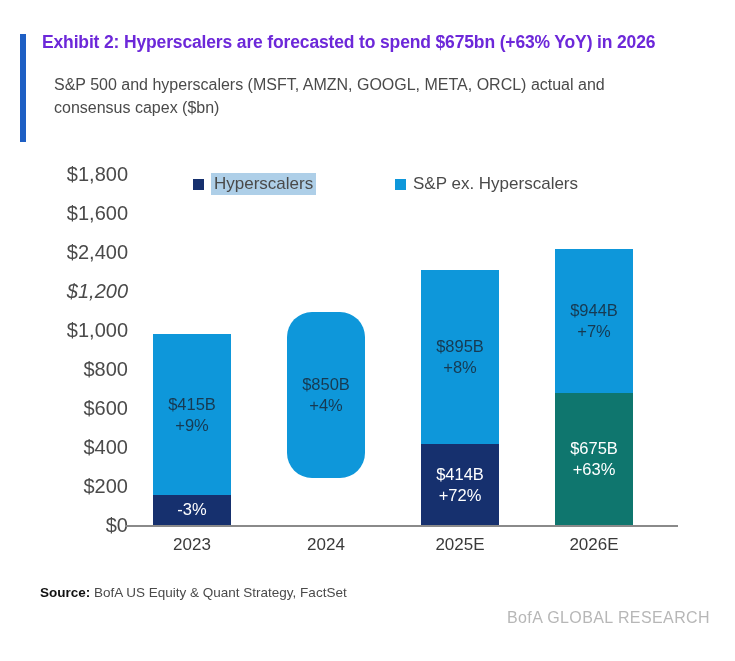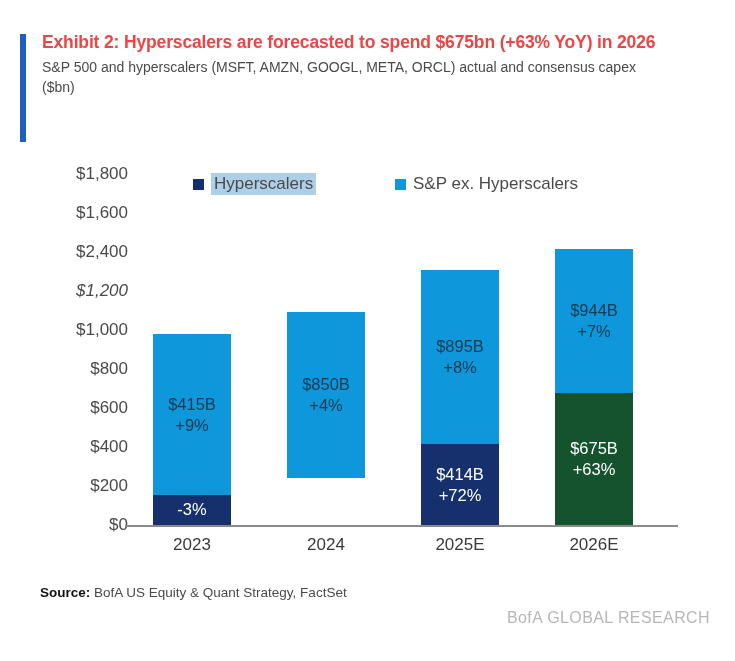--- a/index.html
+++ b/index.html
@@ -30,32 +30,32 @@
     width: 6px;
     height: 108px;
     background: #1E5FC4;
   }
   .header-text {
     margin-left: 22px;
   }
   .exhibit-title {
     font-size: 17.5px;
     font-weight: bold;
-    color: #ef4444;
+    color: #6d28d9;
     line-height: 1.38;
     letter-spacing: -0.15px;
-    margin: 0 0 4px 0;
+    margin: 0 0 20px 0;
     max-width: 640px;
   }
   .exhibit-subtitle {
-    font-size: 14px;
+    font-size: 16px;
     font-weight: normal;
     color: #4a4a4a;
     line-height: 1.42;
-    margin: 0;
+    margin: 12px;
     max-width: 625px;
   }
 
   
   .chart {
     position: absolute;
     left: 0;
     top: 155px;
     width: 735px;
     height: 400px;
@@ -67,21 +67,21 @@
     left: 0;
     top: 0;
     width: 128px;
     height: 400px;
   }
   .ylabel {
     position: absolute;
     right: 0;
     width: 120px;
     text-align: right;
-    font-size: 17px;
+    font-size: 20px;
     color: #4a4a4a;
     transform: translateY(-50%);
     white-space: nowrap;
   }
 
   
   .plot {
     position: absolute;
     left: 135px;
     top: 0;
@@ -244,39 +244,39 @@
         <div class="seg seg-dark" style="bottom: 0px; height: 30.03px; background: rgb(22, 48, 110);">
           <div class="seg-pct">-3%</div>
         </div>
         <div class="seg seg-light on-light" style="bottom: 30.03px; height: 160.68px; background: rgb(14, 151, 218);">
           <div class="seg-val">$415B</div>
           <div class="seg-pct">+9%</div>
         </div>
       </div>
       <div class="xlabel" style="left: 18px;">2023</div>
       <div class="bar-group" style="left: 152px; height: 212.55px;">
-        <div class="seg seg-light on-light" style="bottom: 46.8px; height: 165.75px; background: rgb(14, 151, 218);">
+        <div class="seg seg-light on-light" style="bottom: 46.8px; height: 165.75px; background: rgb(14, 151, 218); border-radius: 25px;">
           <div class="seg-val">$850B</div>
           <div class="seg-pct">+4%</div>
         </div>
       </div>
       <div class="xlabel" style="left: 152px;">2024</div>
       <div class="bar-group" style="left: 286px; height: 255.255px;">
         <div class="seg seg-dark" style="bottom: 0px; height: 80.73px; background: rgb(22, 48, 110);">
           <div class="seg-val">$414B</div>
           <div class="seg-pct">+72%</div>
         </div>
         <div class="seg seg-light on-light" style="bottom: 80.73px; height: 174.525px; background: rgb(14, 151, 218);">
           <div class="seg-val">$895B</div>
           <div class="seg-pct">+8%</div>
         </div>
       </div>
       <div class="xlabel" style="left: 286px;">2025E</div>
       <div class="bar-group" style="left: 420px; height: 315.705px;">
-        <div class="seg seg-dark" style="bottom: 0px; height: 131.625px; background: #14532d;">
+        <div class="seg seg-dark" style="bottom: 0px; height: 131.625px; background: #0f766e;">
           <div class="seg-val">$675B</div>
           <div class="seg-pct">+63%</div>
         </div>
         <div class="seg seg-light on-light" style="bottom: 131.625px; height: 144px; background: rgb(14, 151, 218);">
           <div class="seg-val">$944B</div>
           <div class="seg-pct">+7%</div>
         </div>
       </div>
       <div class="xlabel" style="left: 420px;">2026E</div>
     </div>

